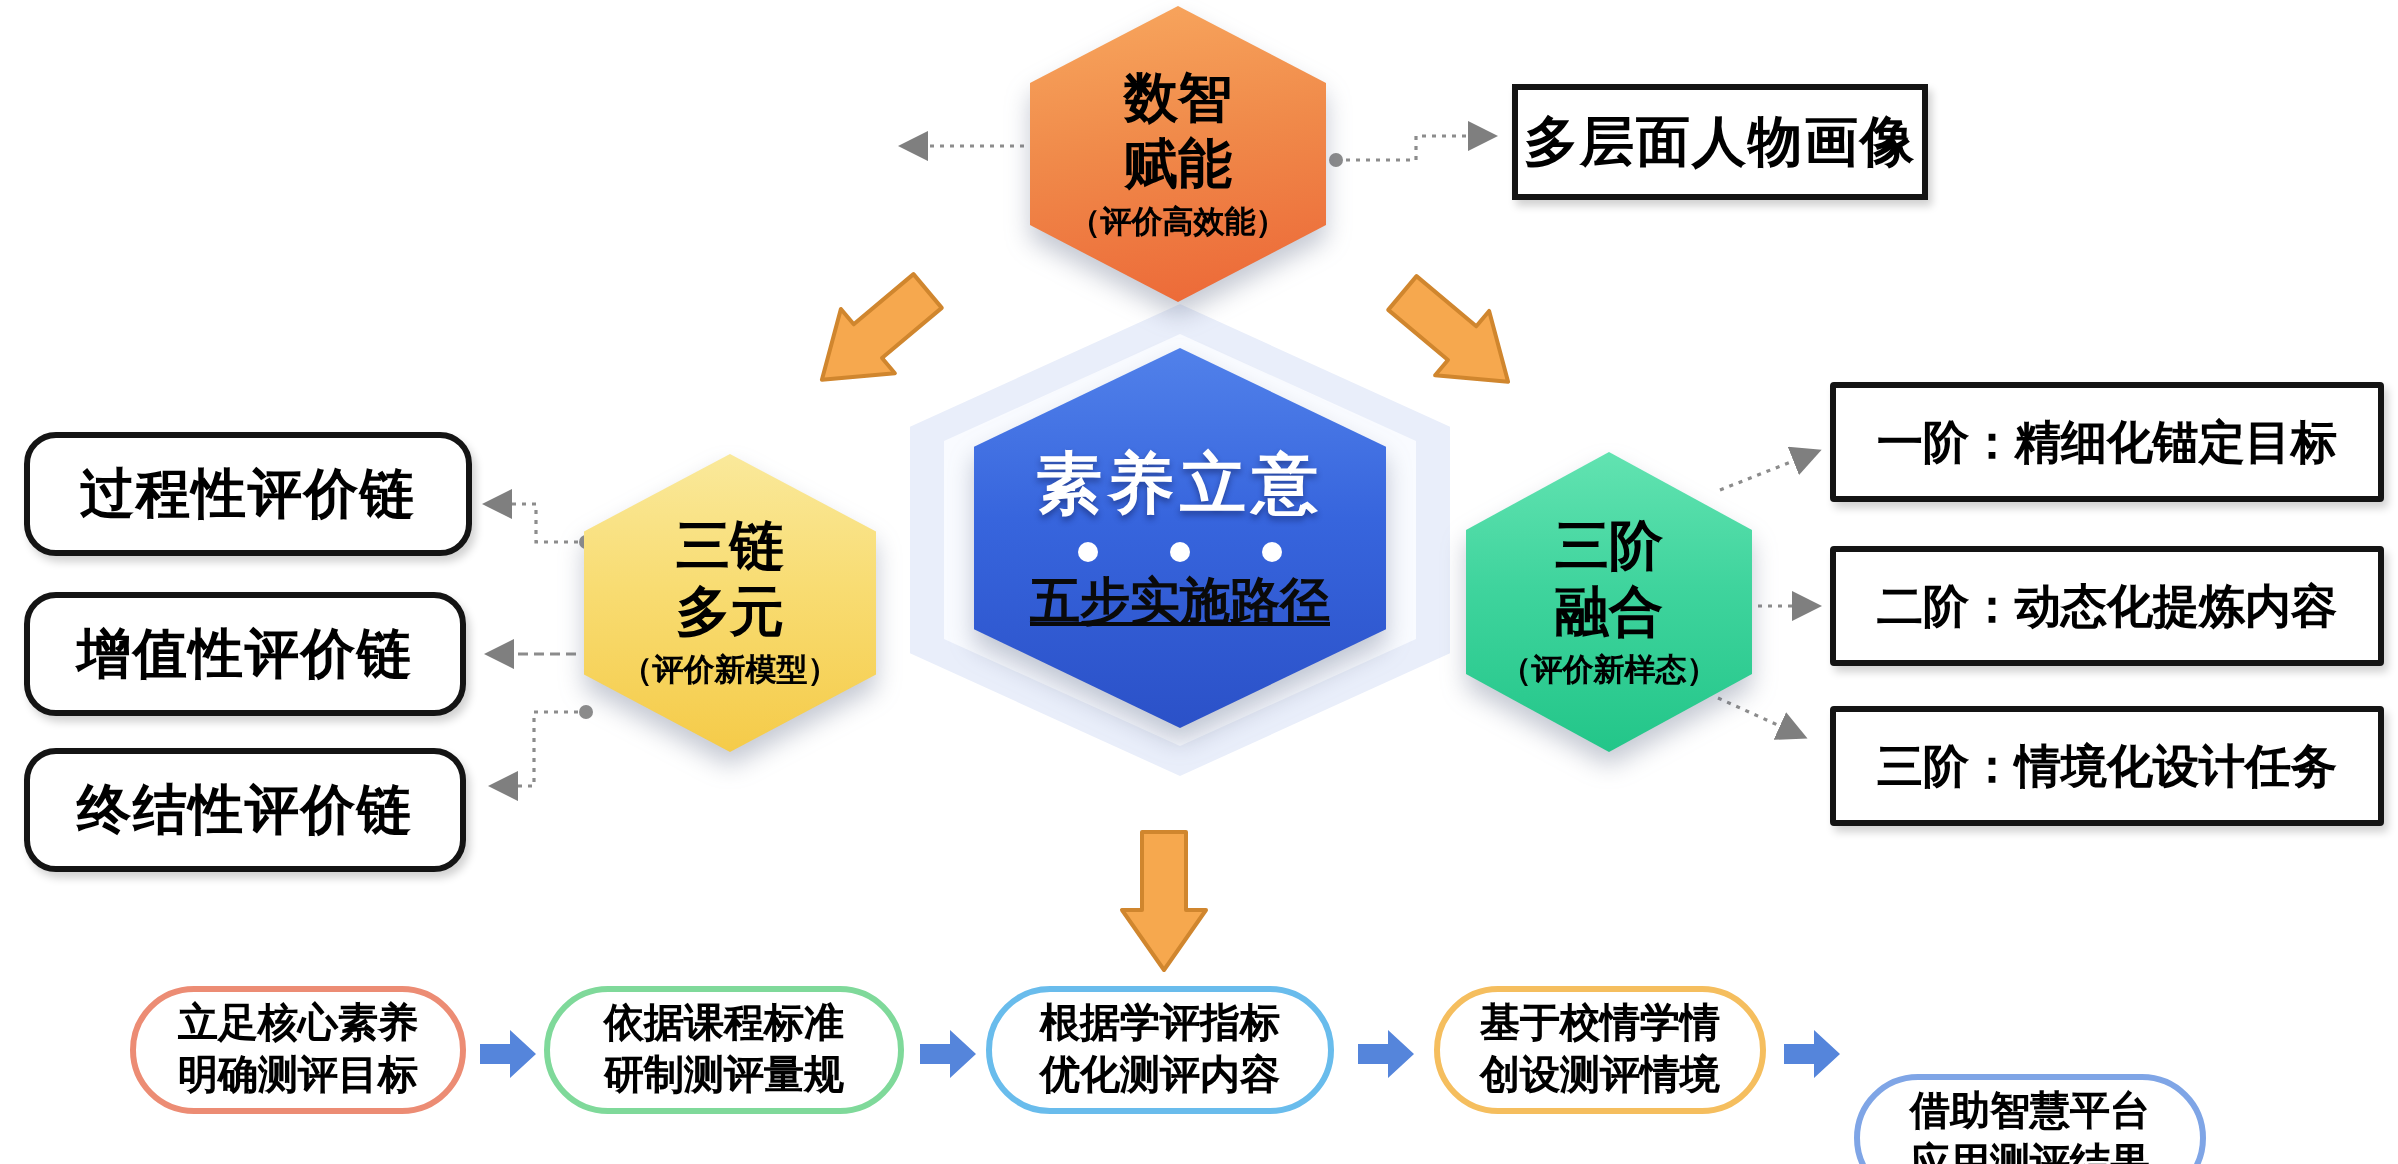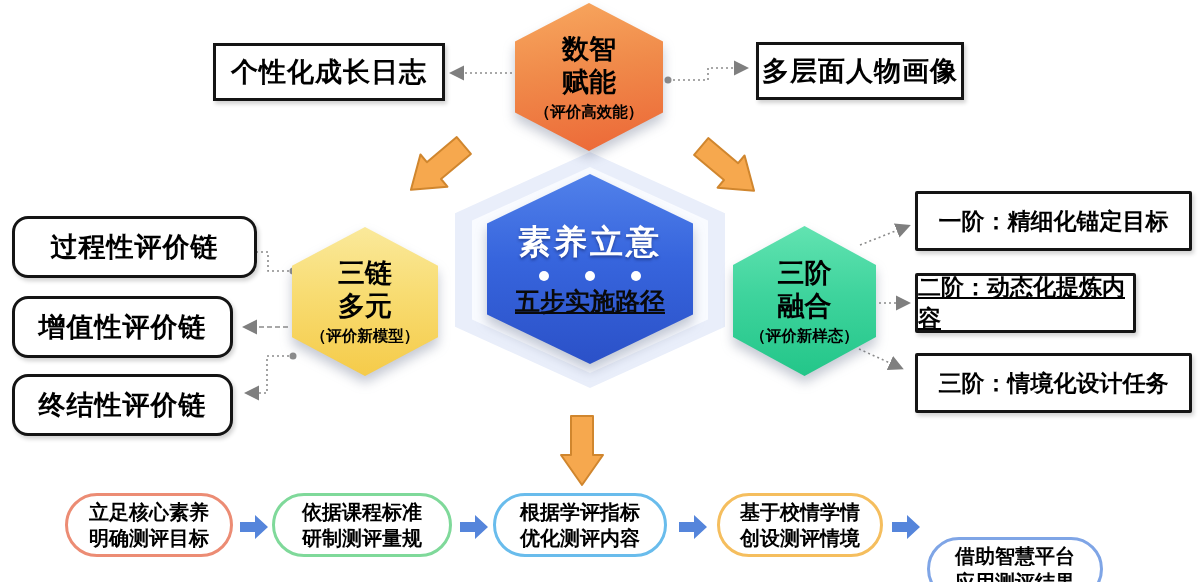--- a/index.html
+++ b/index.html
@@ -93,21 +93,20 @@
   </svg>
 
   <div class="hexwrap" style="left:515px;top:3px;width:148px;height:148px;">
     <div class="hex hex-top">
       <div class="hex-line">数智</div>
       <div class="hex-line">赋能</div>
       <div class="hex-sub">（评价高效能）</div>
     </div>
   </div>
 
-  <div class="box box-top" style="left:213px;top:43px;width:232px;height:58px;">个性化成长日志</div>
   <div class="box box-top" style="left:756px;top:42px;width:208px;height:58px;">多层面人物画像</div>
 
   <div class="hexwrap" style="left:487px;top:174px;width:206px;height:190px;">
     <div class="hex hex-center">
       <div class="center-title">素养立意</div>
       <div class="dots">
         <span class="dot"></span>
         <span class="dot"></span>
         <span class="dot"></span>
       </div>
@@ -124,26 +123,26 @@
   </div>
 
   <div class="hexwrap" style="left:292px;top:227px;width:146px;height:149px;">
     <div class="hex hex-left">
       <div class="hex-line">三链</div>
       <div class="hex-line">多元</div>
       <div class="hex-sub">（评价新模型）</div>
     </div>
   </div>
 
-  <div class="box box-chain" style="left:12px;top:216px;width:245px;height:62px;">过程性评价链</div>
+  <div class="box box-chain" style="left:12px;top:216px;width:224px;height:62px;">过程性评价链</div>
   <div class="box box-chain" style="left:12px;top:296px;width:221px;height:62px;">增值性评价链</div>
   <div class="box box-chain" style="left:12px;top:374px;width:221px;height:62px;">终结性评价链</div>
 
   <div class="box box-stage" style="left:915px;top:191px;width:277px;height:60px;">一阶：精细化锚定目标</div>
-  <div class="box box-stage" style="left:915px;top:273px;width:221px;height:60px;text-decoration:underline;">二阶：动态化提炼内容</div>
+  <div class="box box-stage" style="left:915px;top:273px;width:277px;height:60px;">二阶：动态化提炼内容</div>
   <div class="box box-stage" style="left:915px;top:353px;width:277px;height:60px;">三阶：情境化设计任务</div>
 
   <div class="pill" style="left: 272px; width: 180px; border-color: rgb(127, 217, 154);">
     <span>依据课程标准</span>
     <span>研制测评量规</span>
   </div>
   <div class="pill" style="left: 65px; width: 168px; border-color: rgb(236, 140, 116);">
     <span>立足核心素养</span>
     <span>明确测评目标</span>
   </div>

